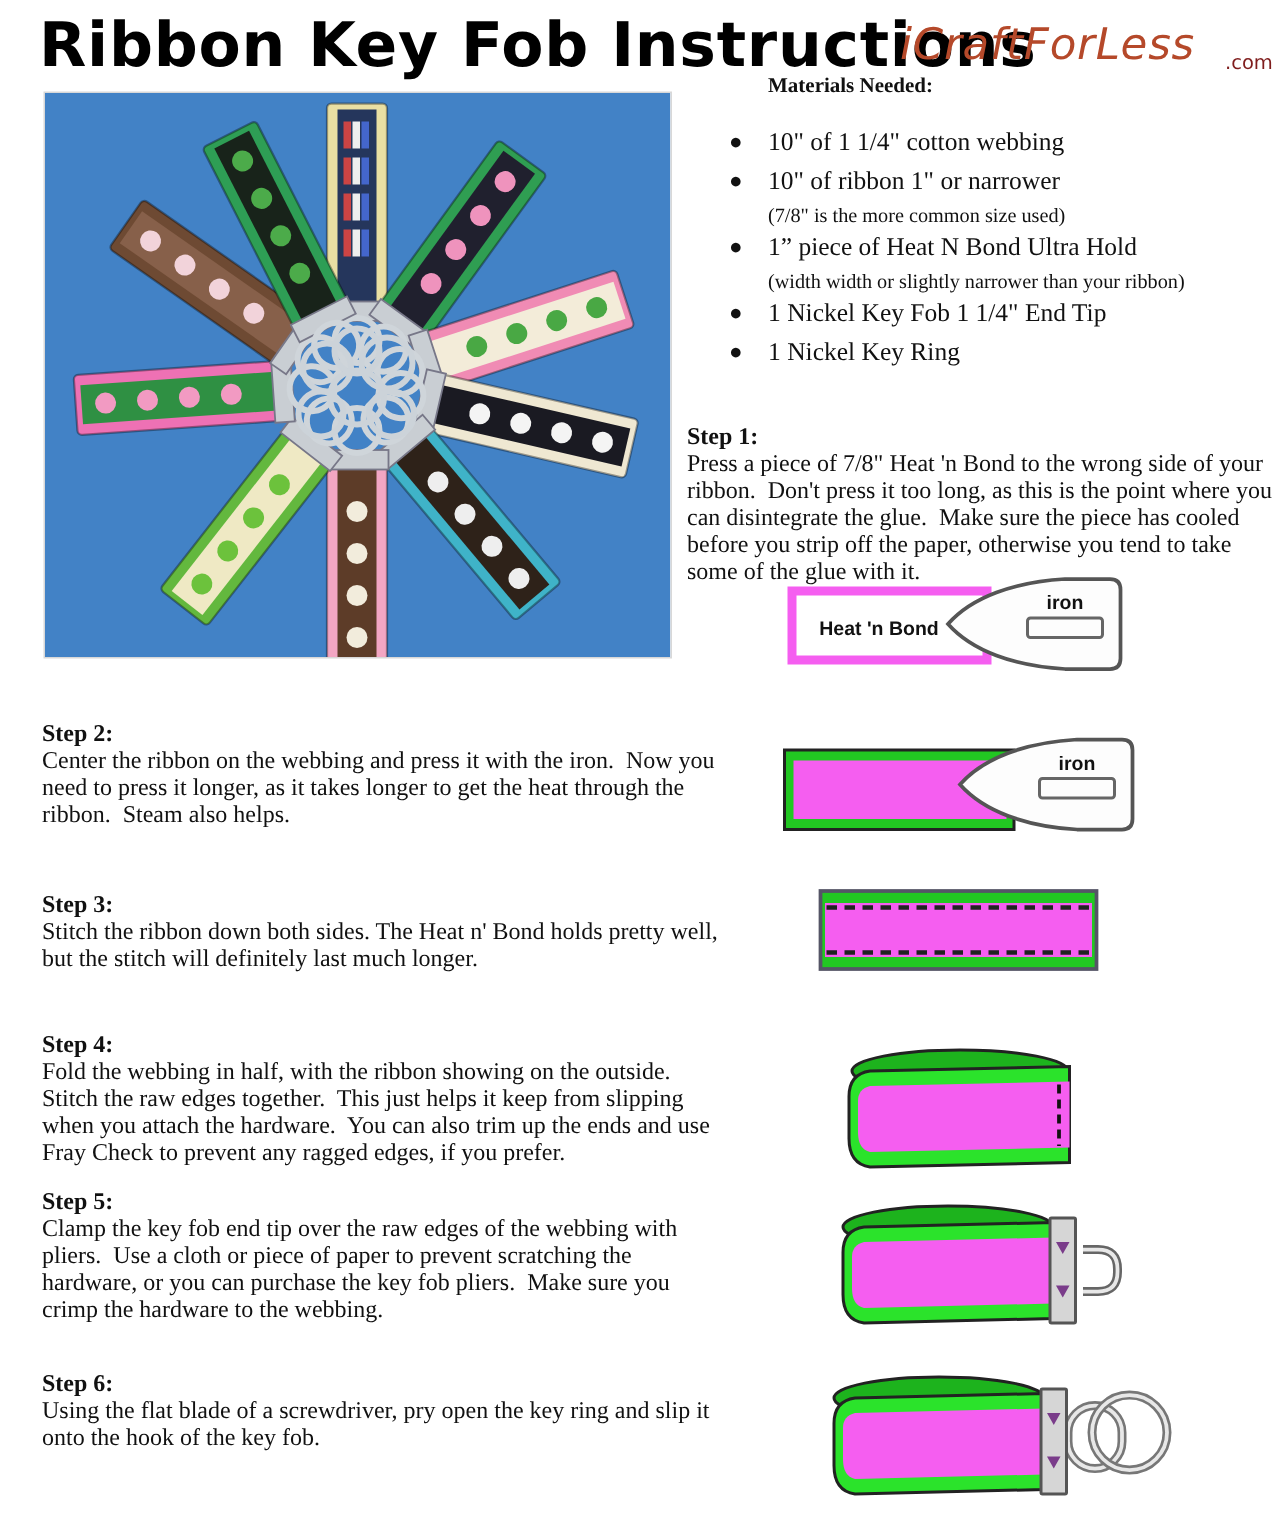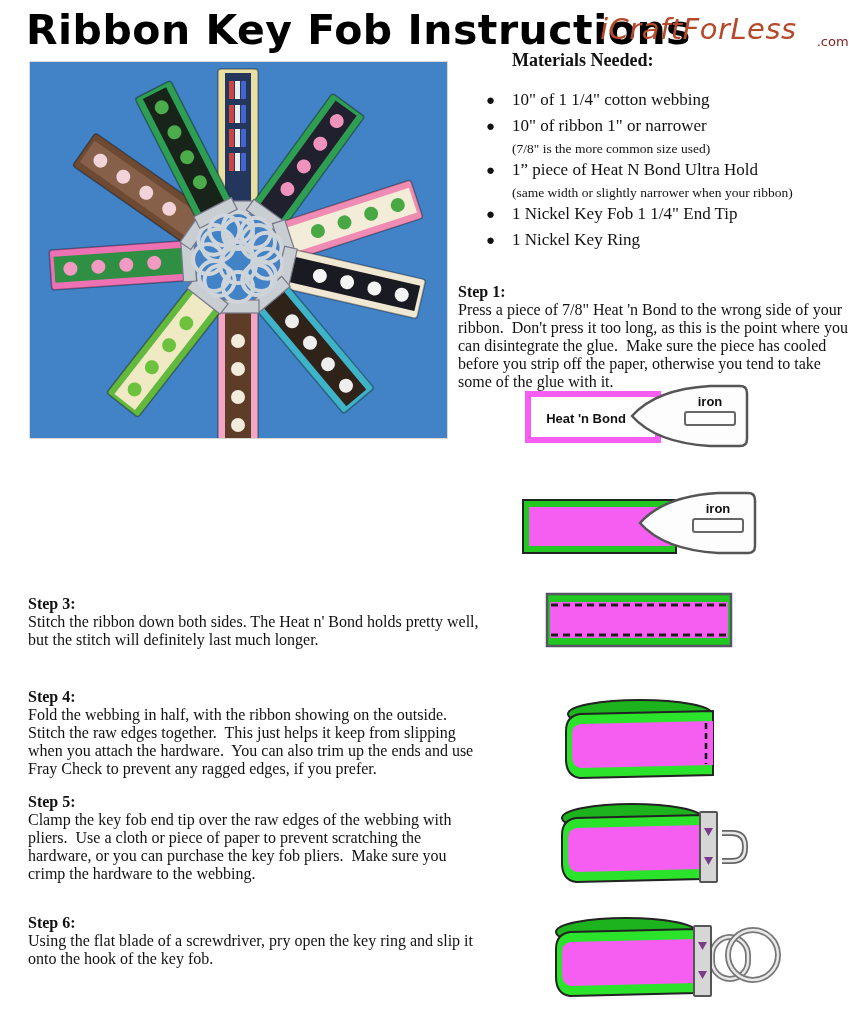--- a/index.html
+++ b/index.html
@@ -13,21 +13,21 @@
   .logo{position:absolute;left:600px;top:12px;white-space:nowrap;
         font-family:"DejaVu Sans",sans-serif;font-style:italic;
         font-size:29px;color:#b5492a;letter-spacing:.5px;}
   .logo .tld{font-style:normal;font-size:13px;color:#7f1d1d;
              position:relative;top:7px;left:20px;letter-spacing:0;}
 
   .photo{position:absolute;left:30px;top:62px;width:417px;height:376px;
          outline:1px solid #d8d8d8;}
 
   .materials{position:absolute;left:486px;top:50px;width:356px;}
-  .materials .mhead{display:block;margin-left:26px;font-weight:bold;font-size:18px;}
+  .materials .mhead{display:block;margin-left:26px;font-weight:bold;font-size:14px;}
   .materials ul{list-style:none;margin:18px 0 0 0;padding:0;}
   .materials li{display:flex;margin:0 0 4px 0;}
   .materials .bullet{width:26px;flex:0 0 26px;font-size:15px;line-height:22px;}
   .materials .mtext{font-size:17px;line-height:22px;}
   .materials .mnote{font-size:13.5px;line-height:16px;margin:0 0 2px 26px;}
 
   .step{position:absolute;font-size:16px;line-height:18px;}
   .step .shead{display:block;font-weight:bold;}
   .step p{margin:0;white-space:pre-wrap;}
   .step1{left:458px;top:256px;width:392px;margin-top:27px;}
@@ -190,35 +190,39 @@
       </li>
       <li>
         <span class="bullet">●</span>
         <span class="mtext">10" of ribbon 1" or narrower</span>
       </li>
       <div class="mnote">(7/8" is the more common size used)</div>
       <li>
         <span class="bullet">●</span>
         <span class="mtext">1” piece of Heat N Bond Ultra Hold</span>
       </li>
-      <div class="mnote">(same width or slightly narrower when your ribbon)</div>
+      <div class="mnote">(width width or slightly narrower than your ribbon)</div>
       <li>
         <span class="bullet">●</span>
         <span class="mtext">1 Nickel Key Fob 1 1/4" End Tip</span>
       </li>
       <li>
         <span class="bullet">●</span>
         <span class="mtext">1 Nickel Key Ring</span>
       </li>
     </ul>
   </div>
 
   <div class="step step1">
     <span class="shead">Step 1:</span>
     <p>Press a piece of 7/8" Heat 'n Bond to the wrong side of your ribbon.  Don't press it too long, as this is the point where you can disintegrate the glue.  Make sure the piece has cooled before you strip off the paper, otherwise you tend to take some of the glue with it.</p>
+  </div>
+  <div class="step step2">
+    <span class="shead">Step 2:</span>
+    <p>Center the ribbon on the webbing and press it with the iron.  Now you need to press it longer, as it takes longer to get the heat through the ribbon.  Steam also helps.</p>
   </div>
   <div class="step step3">
     <span class="shead">Step 3:</span>
     <p>Stitch the ribbon down both sides. The Heat n' Bond holds pretty well, but the stitch will definitely last much longer.</p>
   </div>
   <div class="step step4">
     <span class="shead">Step 4:</span>
     <p>Fold the webbing in half, with the ribbon showing on the outside. Stitch the raw edges together.  This just helps it keep from slipping when you attach the hardware.  You can also trim up the ends and use Fray Check to prevent any ragged edges, if you prefer.</p>
   </div>
   <div class="step step5">

